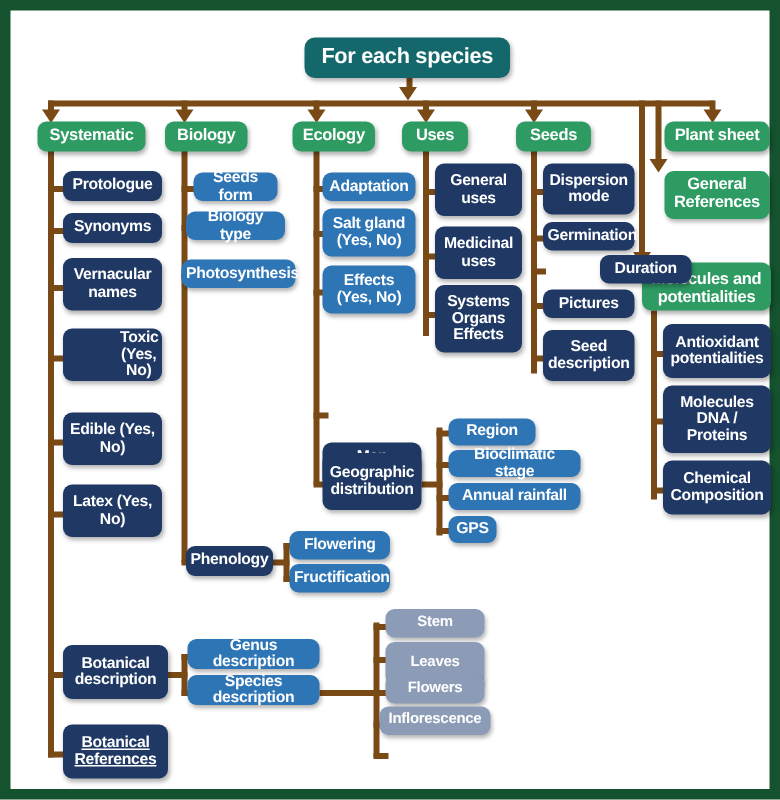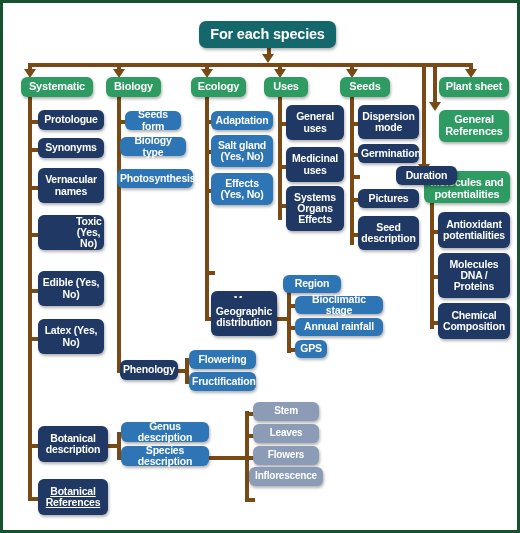--- a/index.html
+++ b/index.html
@@ -7,21 +7,21 @@
     width:520px;height:533px;
     background:#ffffff;
     font-family:"Liberation Sans", sans-serif;
     overflow:hidden;
   }
   #canvas{
     position:relative;
     width:520px;height:533px;
     background:#ffffff;
     box-sizing:border-box;
-    border:3px solid #14532d;
+    border:7px solid #14532d;
   }
   
   .ln{position:absolute;background:#7a4a16;z-index:1;}
   .lnh{height:4px;}
   .lnv{width:4px;}
   .arrow{
     position:absolute;width:0;height:0;z-index:2;
     border-left:6px solid transparent;
     border-right:6px solid transparent;
     border-top:9px solid #7a4a16;
@@ -230,21 +230,21 @@
   <div class="node blue" style="left:208px;top:170px;width:62px;height:32px;">
     <span>Effects (Yes, No)</span>
   </div>
   <div class="node navy" style="left:208px;top:251px;width:66px;height:30px;margin-top:37px;">
     <span>Map localization</span>
   </div>
   <div class="node navy" style="left:208px;top:295px;width:66px;height:38px;">
     <span>Geographic distribution</span>
   </div>
 
-  <div class="node blue" style="left:280px;top:272px;width:58px;height:18px;">
+  <div class="node blue" style="left:292px;top:272px;width:58px;height:18px;">
     <span>Region</span>
   </div>
   <div class="node blue" style="left:292px;top:293px;width:88px;height:18px;">
     <span>Bioclimatic stage</span>
   </div>
   <div class="node blue" style="left:292px;top:315px;width:88px;height:18px;">
     <span>Annual rainfall</span>
   </div>
   <div class="node blue" style="left:292px;top:337px;width:32px;height:18px;">
     <span>GPS</span>
@@ -289,21 +289,21 @@
   <div class="node blue" style="left:118px;top:419px;width:88px;height:20px;">
     <span>Genus description</span>
   </div>
   <div class="node blue" style="left:118px;top:443px;width:88px;height:20px;">
     <span>Species description</span>
   </div>
 
   <div class="node gray" style="left:250px;top:399px;width:66px;height:19px;">
     <span>Stem</span>
   </div>
-  <div class="node gray" style="left:250px;top:421px;width:66px;height:19px;">
+  <div class="node gray" style="left:250px;top:421px;width:66px;height:29px;">
     <span>Leaves</span>
   </div>
   <div class="node gray" style="left:250px;top:443px;width:66px;height:19px;">
     <span>Flowers</span>
   </div>
   <div class="node gray" style="left:246px;top:464px;width:74px;height:19px;">
     <span>Inflorescence</span>
   </div>
 
 </div>

